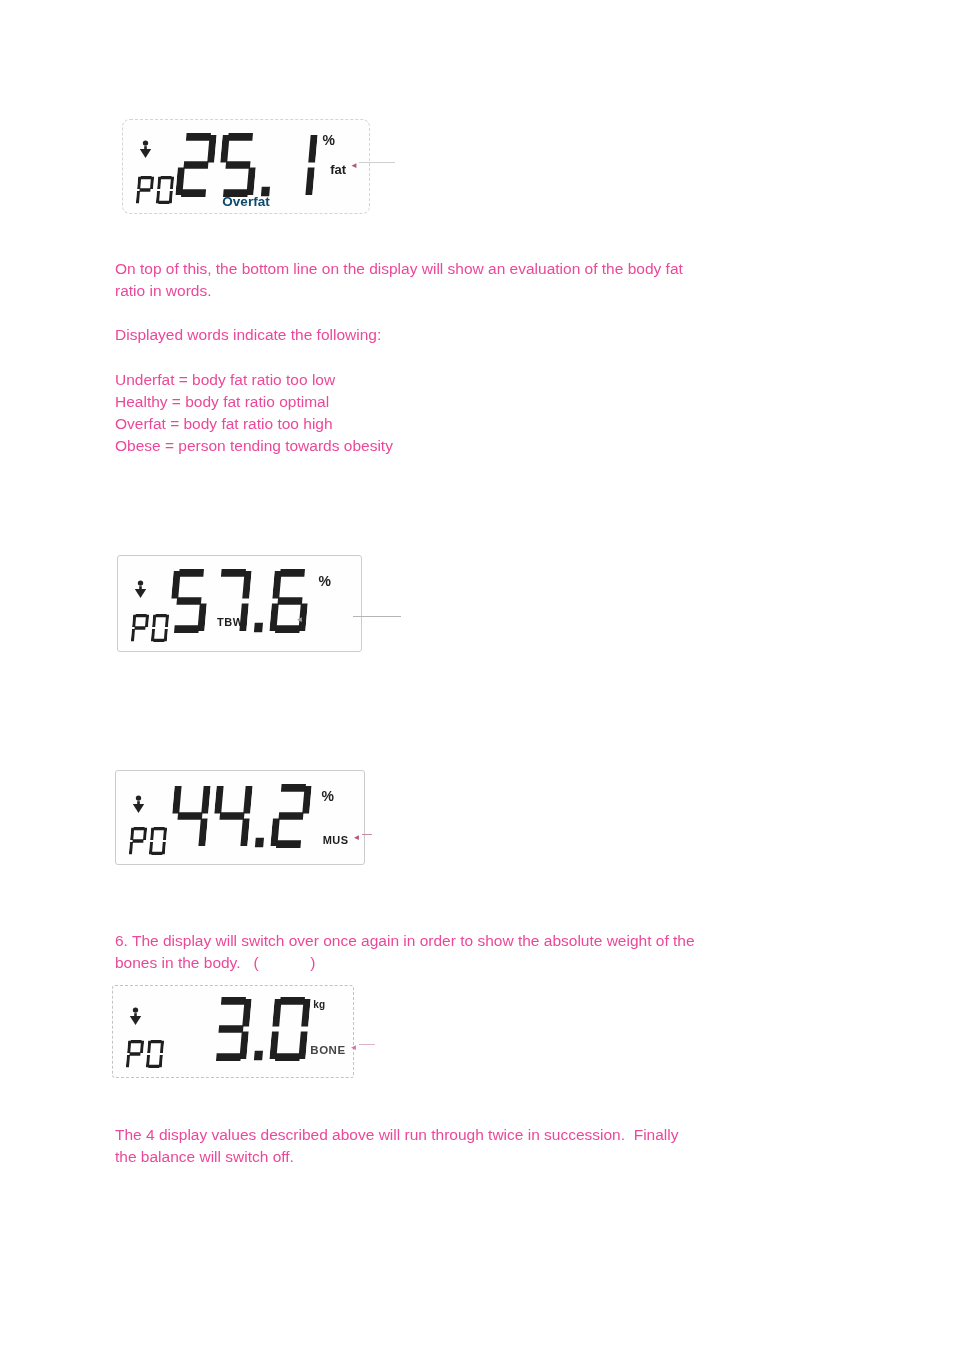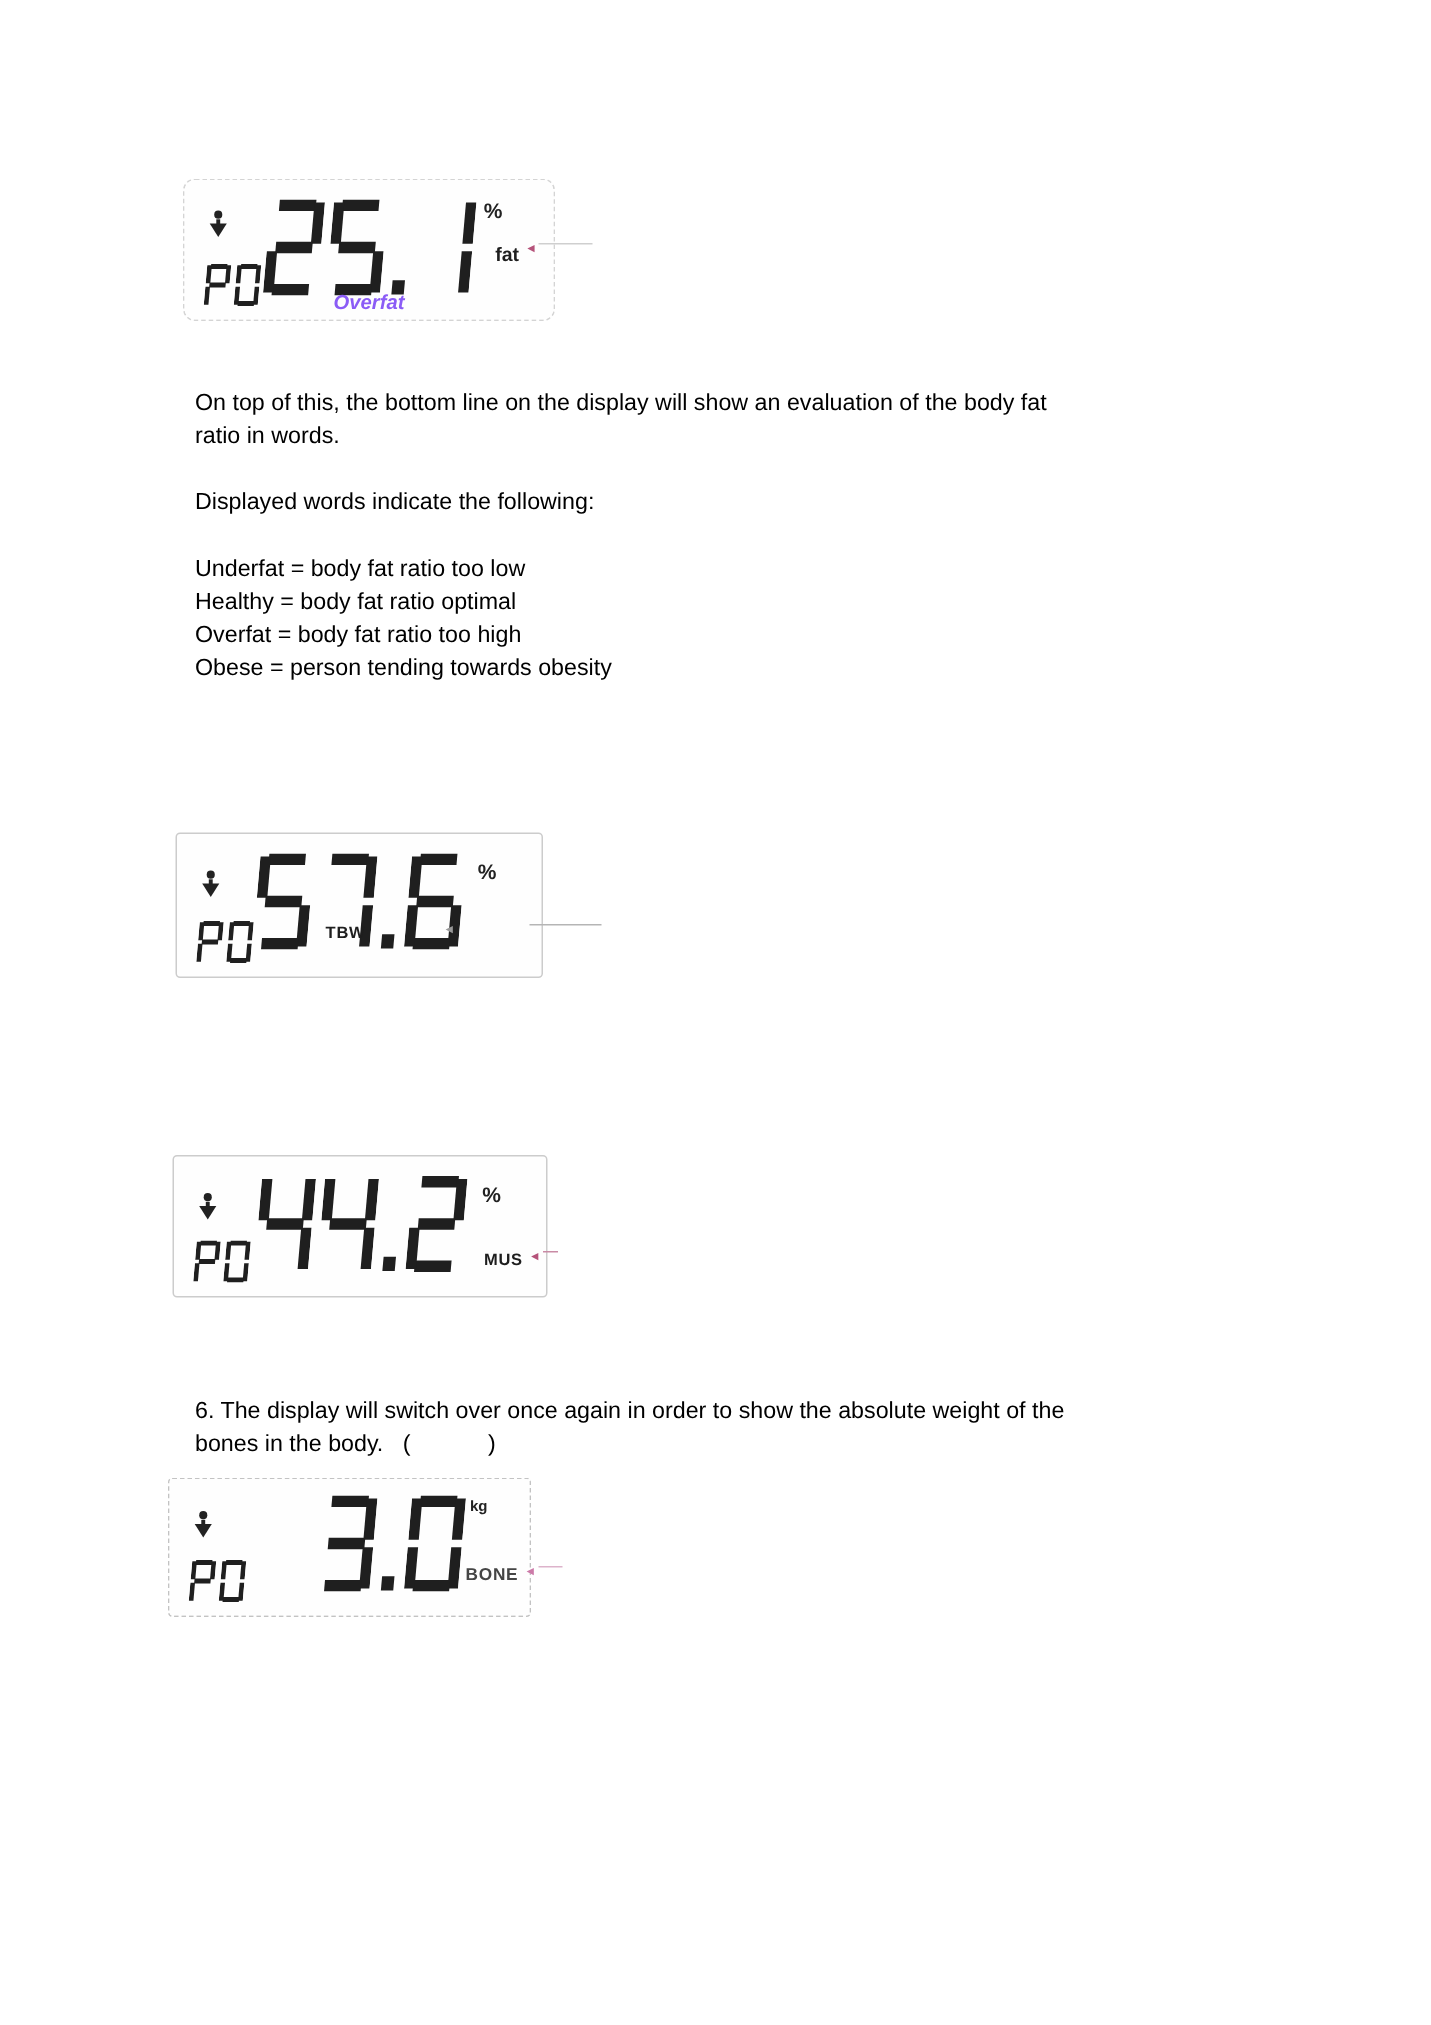--- a/index.html
+++ b/index.html
@@ -6,26 +6,26 @@
   .page{
     position:relative;
     width:954px;height:1350px;
     background:#ffffff;
     font-family:"Liberation Sans","DejaVu Sans",sans-serif;
     color:#1b1b1b;
     overflow:hidden;
   }
   .para{
     position:absolute;
-    left:130px;
+    left:115px;
     width:790px;
     font-size:15.5px;
     line-height:22px;
     white-space:pre-wrap;
-    color:#000000;
+    color:#ec4899;
   }
   .p-intro{top:242px;}
   .p-displayed{top:308px;}
   .p-wordlist{top:353px;}
   .p-stepd{top:485px;}
   .p-stepe{top:700px;}
   .p-step6{top:914px;}
   .p-closing{top:1108px;}
 
   
@@ -76,21 +76,21 @@
   .lcd1 .tagline{width:36px;background:#cfcfcf;}
   .lcd2 .arrow{color:#9a9a9a;}
   .lcd2 .tagline{width:48px;background:#b5b5b5;}
   .lcd3 .arrow{color:#b5537a;}
   .lcd3 .tagline{width:10px;background:#c98ba5;}
   .lcd4 .arrow{color:#cc7aa8;}
   .lcd4 .tagline{width:16px;background:#ddb3cb;}
 
   .word{
     position:absolute;left:0;right:0;bottom:4px;
-    text-align:center;font-weight:bold;font-size:13.5px;color:#8b5cf6;font-style:italic;
+    text-align:center;font-weight:bold;font-size:13.5px;color:#0c4a6e;
   }
 </style>
 </head>
 <body>
 
 <div class="page">
 
   <div class="lcd lcd1">
     <svg class="person" viewBox="0 0 13 20">
       <circle cx="6.5" cy="3.1" r="2.7"></circle>
@@ -285,14 +285,16 @@
         </svg></div>
     <div class="unit">kg</div>
     <div class="tag">
       <span>BONE</span>
       <span class="arrow">◄</span>
       <span class="tagline"></span>
     </div>
     <div class="word"></div>
   </div>
 
+  <p class="para p-closing">The 4 display values described above will run through twice in succession.  Finally
+the balance will switch off.</p>
 
 </div>
 
 </body></html>

